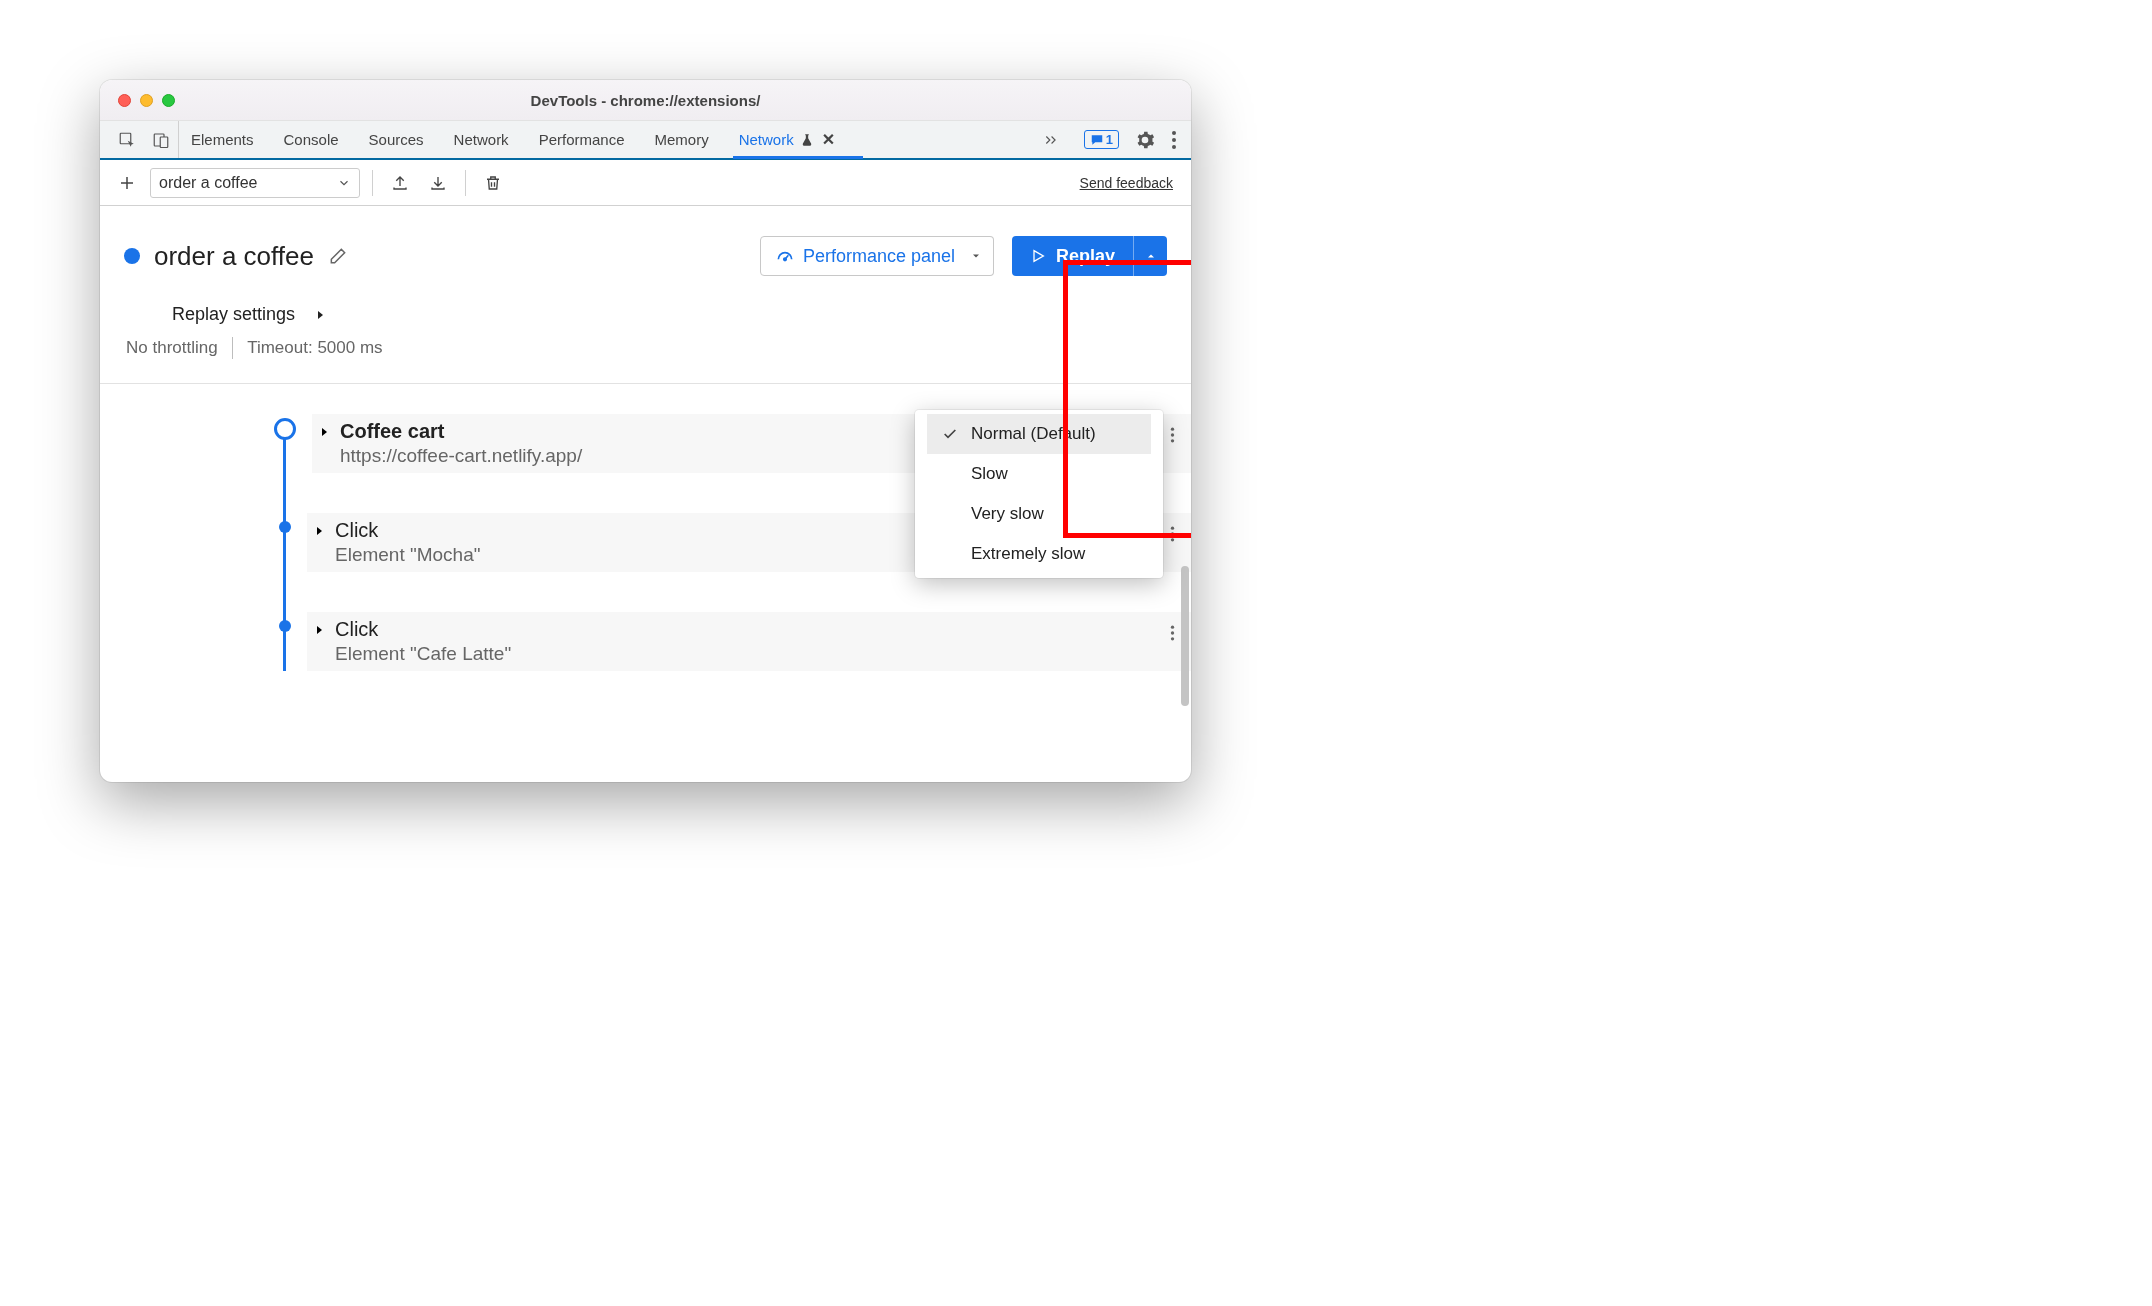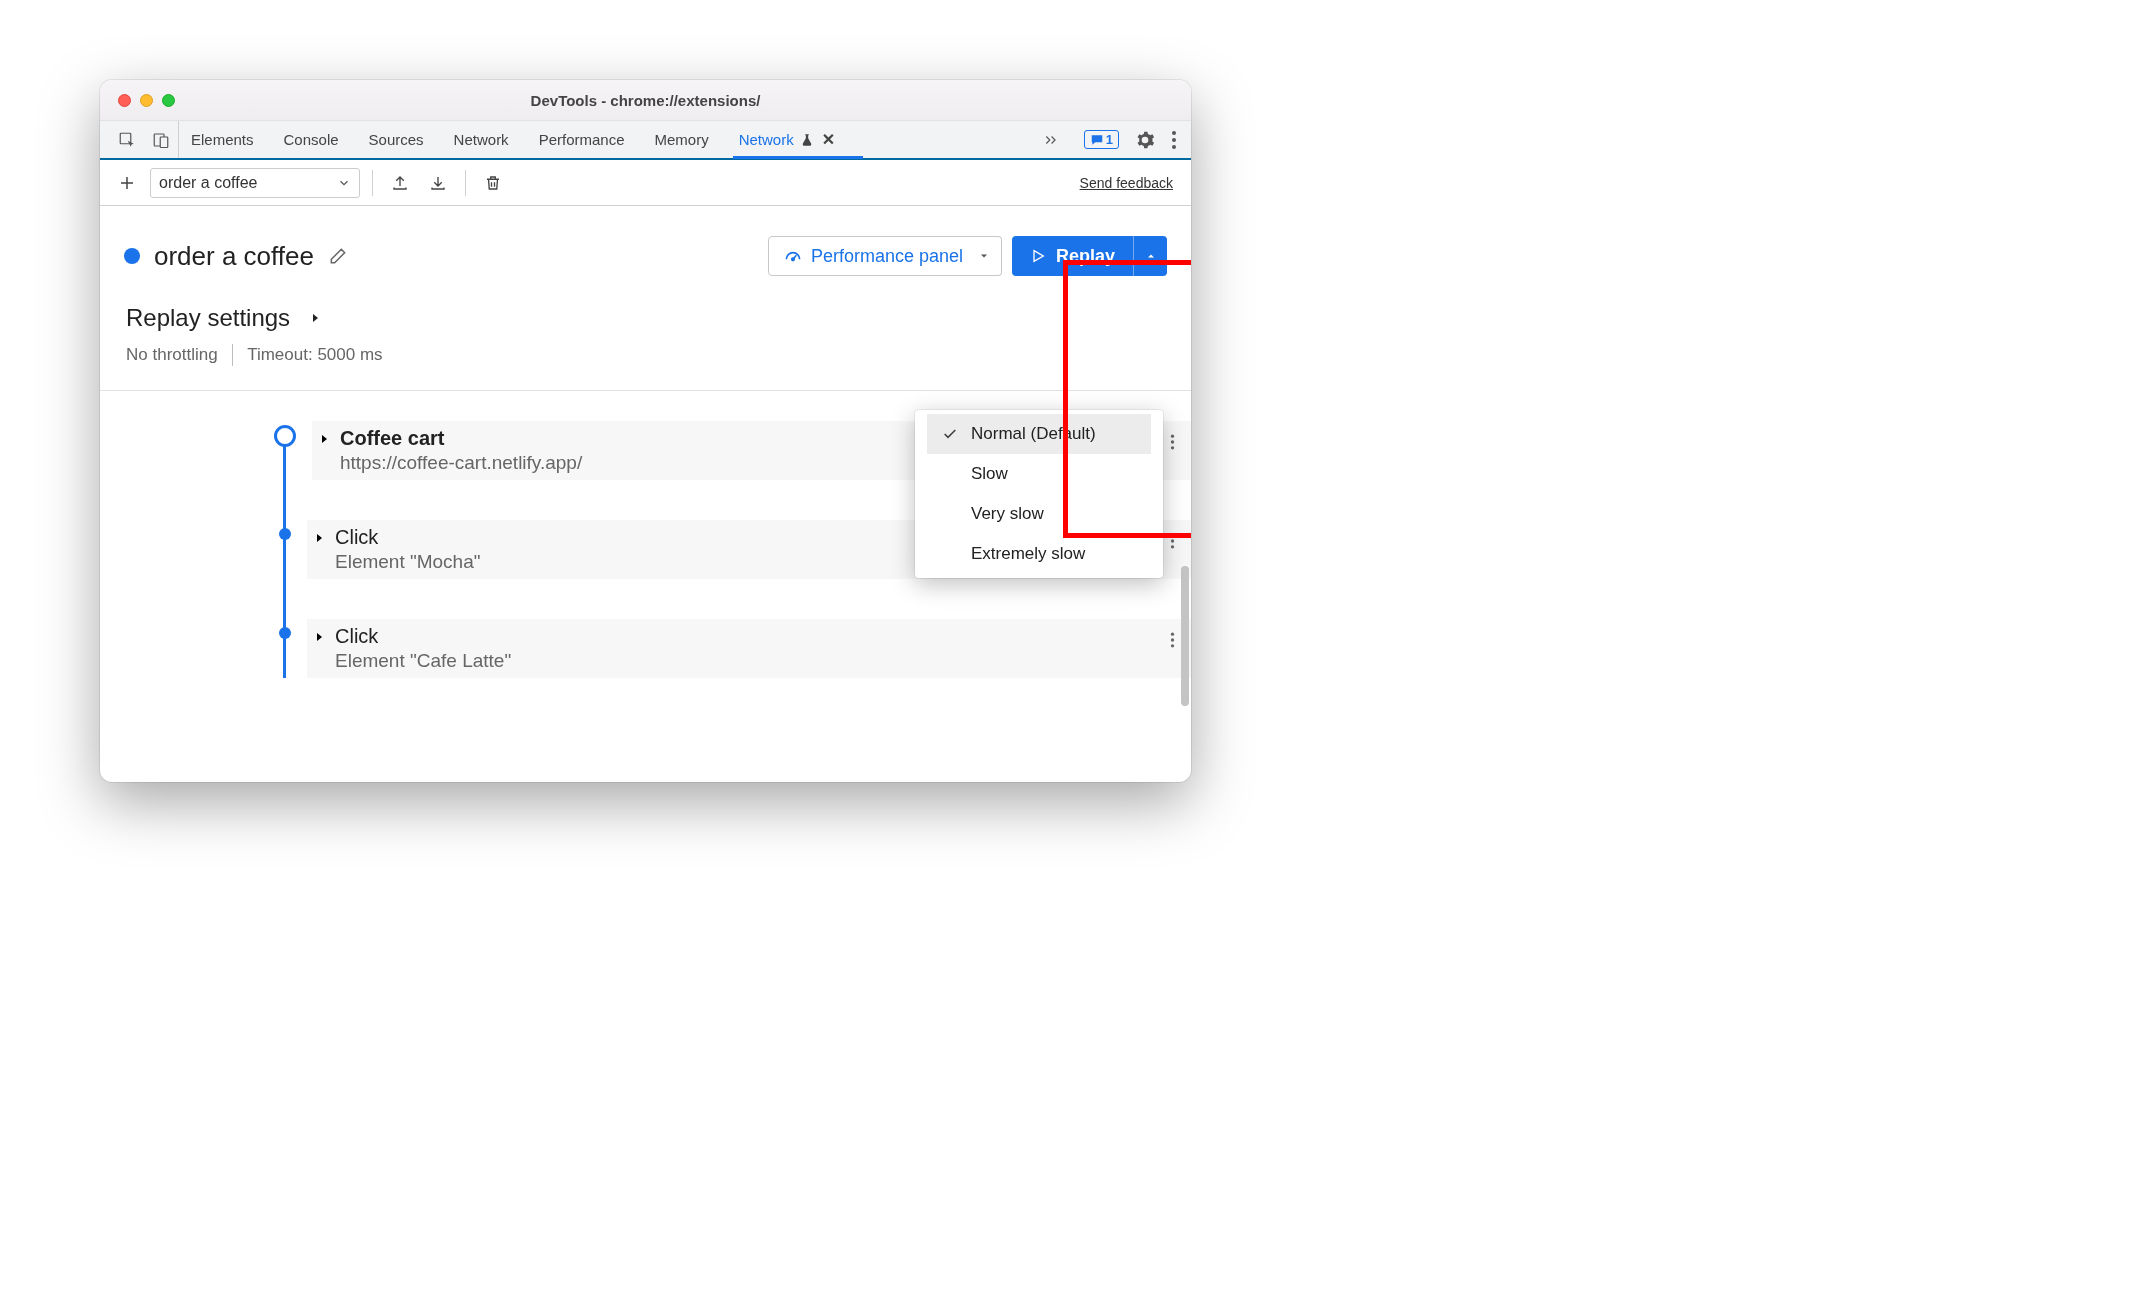--- a/index.html
+++ b/index.html
@@ -33,32 +33,32 @@
 .sep { width:1px; height:26px; background:#d0d0d0; margin: 0 4px;}
 .feedback { margin-left:auto; font-size:14px; color:#333; text-decoration: underline; padding-right: 6px;}
 
 .content { position: relative; height: calc(100% - 40px - 40px - 46px); overflow:hidden; }
 
 .header-row { display:flex; align-items:center; padding: 30px 24px 10px 24px; gap:14px; }
 .rec-dot { width:16px; height:16px; border-radius:50%; background:#1a73e8; }
 .rec-title { font-size:26px; color:#222; }
 .edit-ico { color:#555; }
 
-.header-actions { margin-left:auto; display:flex; align-items:center; gap:10px; }
+.header-actions { margin-left:auto; display:flex; align-items:center; gap:18px; }
 .perf-btn { display:flex; align-items:center; gap:8px; border:1px solid #c8c8c8; border-radius:4px; height:40px; padding:0 14px; font-size:18px; color:#1a73e8; font-weight:500; background:#fff; }
 .perf-split { border:1px solid #c8c8c8; border-left:none; border-radius:0 4px 4px 0; width:34px; height:40px; display:flex; align-items:center; justify-content:center; background:#fff; color:#555; margin-left:-10px;}
 .perf-wrap { display:flex; }
 .perf-wrap .perf-btn { border-radius:4px 0 0 4px; }
 
 .replay-wrap { display:flex; }
 .replay-btn { background:#1a73e8; color:#fff; display:flex; align-items:center; gap:10px; height:40px; padding: 0 18px; border-radius:4px 0 0 4px; font-size:18px; font-weight:600; }
 .replay-split { background:#1a73e8; color:#fff; width:34px; height:40px; display:flex; align-items:center; justify-content:center; border-left:1px solid rgba(255,255,255,0.4); border-radius:0 4px 4px 0; }
 
 .settings { padding: 18px 26px 24px 26px; border-bottom: 1px solid #e2e2e2; }
-.settings-title { font-size:24px; color:#222; display:flex; align-items:center; gap:19px; font-weight:400;}
+.settings-title { font-size:18px; color:#222; display:flex; align-items:center; gap:19px; font-weight:400;margin-left:46px;}
 .settings-sub { margin-top:12px; font-size:17px; color:#666; display:flex; align-items:center; gap:14px; }
 .settings-sub .vsep { width:1.5px; height:22px; background:#bdbdbd; }
 
 .steps { padding: 30px 0 0 168px; position:relative; }
 .timeline-line { position:absolute; left: 183px; top: 50px; bottom:0; width:3px; background:#1a73e8; }
 .step { display:flex; align-items:flex-start; gap: 20px; margin-bottom: 40px; position:relative; }
 .step .bullet { width: 22px; height:22px; border-radius:50%; background:#fff; border:3px solid #1a73e8; position:relative; z-index:2; margin-left: 6px; margin-top:4px; flex-shrink:0;}
 .step.small .bullet { width:12px; height:12px; background:#1a73e8; border:none; margin-left:11px; margin-top:8px;}
 .step-body { background:#f7f7f7; flex:1; border-radius:0; padding: 6px 0 6px 6px; display:flex; align-items:flex-start; gap:10px; max-width: 1000px; margin-left:-4px;}
 .step-body .caret { margin-top:6px; color:#000; }

